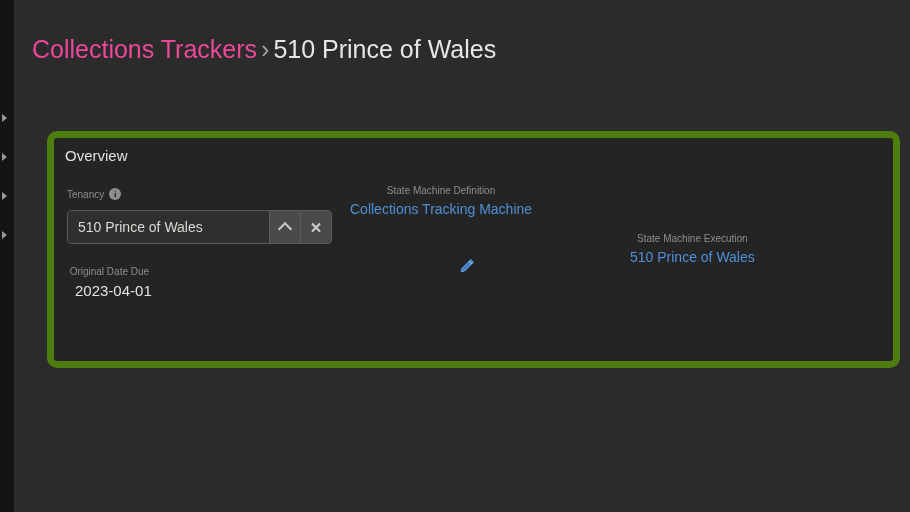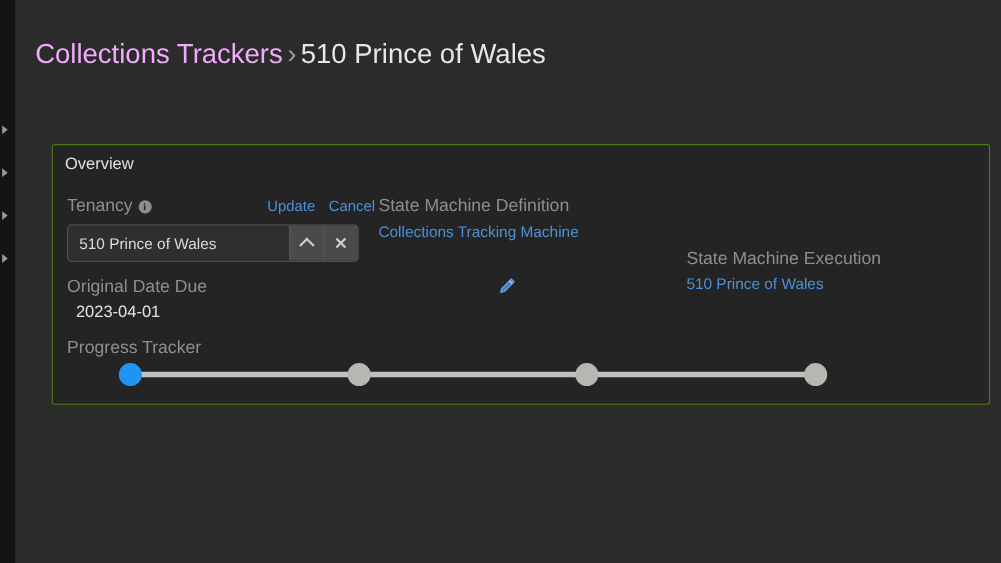--- a/index.html
+++ b/index.html
@@ -42,21 +42,21 @@
 
   
   #breadcrumb {
     position: absolute;
     left: 18px; top: 33px;
     font-size: 25px;
     line-height: 32px;
     white-space: nowrap;
   }
   #breadcrumb .crumb-link {
-    color: #f0abfc;
+    color: #ec4899;
     cursor: pointer;
   }
   #breadcrumb .crumb-sep {
     color: #9e9e9e;
     margin: 0 4px;
   }
   #breadcrumb .crumb-current {
     color: #e8e6e3;
   }
 
@@ -96,35 +96,36 @@
     background: #d6d4d1;
     display: block;
   }
 
   
   #overview-card {
     position: absolute;
     left: 33px; top: 131px;
     width: 853px; height: 237px;
     background: #242424;
-    border: 1px solid #4d7c0f;
-    border-radius: 3px;
+    border: 7px solid #4d7c0f;
+    border-radius: 10px;
     box-sizing: border-box;
   }
   #card-title {
     position: absolute;
     left: 11px; top: 9px;
     font-size: 15px;
     color: #e2e0dd;
   }
 
   .field-label {
-    font-size: 16px;
+    font-size: 10px;
     color: #8e8e8e;
     white-space: nowrap;
+    text-align: center;
   }
   .field-value {
     font-size: 15px;
     color: #e4e2df;
     white-space: nowrap;
     margin-left: 8px;
   }
   .link-value {
     font-size: 14px;
     color: #4e90d8;
@@ -201,21 +202,21 @@
     margin-top: 4px;
   }
   .x-glyph { font-size: 15px; font-weight: bold; line-height: 1; }
 
   #smd-block { position: absolute; left: 296px; top: 0; }
   #sme-block { position: absolute; left: 576px; top: 0; margin-top: 48px; }
   .col-gap { margin-top: 5px; }
 
   
   #row2 { position: absolute; left: 0; top: 120px; width: 100%; }
-  #date-block { position: absolute; left: 13px; top: 0; }
+  #date-block { position: absolute; left: 13px; top: 8px; }
   #amount-block { position: absolute; left: 434px; top: 0; }
   #pencil-icon {
     position: absolute;
     left: 405px; top: 0px;
     cursor: pointer;
   }
 
   
   #progress-block { position: absolute; left: 13px; top: 176px; width: 820px; }
   #progress-track {
@@ -258,24 +259,20 @@
 
     <div id="card-title">Overview</div>
 
     <div id="row1">
 
       <div id="tenancy-block">
         <div id="tenancy-label-row">
           <span id="tenancy-label-left">
             <span class="field-label">Tenancy</span>
             <span class="info-icon">i</span>
-          </span>
-          <span>
-            <span class="link-action">Update</span>
-            <span class="link-action">Cancel</span>
           </span>
         </div>
         <div id="tenancy-input-group">
           <input id="tenancy-input" type="text" value="510 Prince of Wales" style="">
           <button class="inp-btn">
             <span class="chev-up"></span>
           </button>
           <button class="inp-btn">
             <span class="x-glyph">✕</span>
           </button>
@@ -304,25 +301,15 @@
         <svg width="16" height="16" viewBox="0 0 16 16" aria-hidden="true">
           <path d="M11.8 1.6 L14.4 4.2 L5.6 13 L2.2 13.8 L3 10.4 Z" fill="#3f7fd0" stroke="#6fa8e6" stroke-width="1" stroke-linejoin="round"></path>
           <path d="M10.2 3.2 L12.8 5.8" stroke="#bcd8f5" stroke-width="1"></path>
         </svg>
       </span>
 
       <div id="amount-block">
       </div>
     </div>
 
-    <div id="progress-block">
-      <div class="field-label">Progress Tracker</div>
-      <div id="progress-track" style="left: 57px; width: 623px;"></div>
-      <div id="progress-dots">
-          <div class="prog-dot active" style="left: 47px;"></div>
-          <div class="prog-dot" style="left: 255px;"></div>
-          <div class="prog-dot" style="left: 462px;"></div>
-          <div class="prog-dot" style="left: 670px;"></div>
-        </div>
-    </div>
 
   </div>
 </div>
 
 </body></html>

